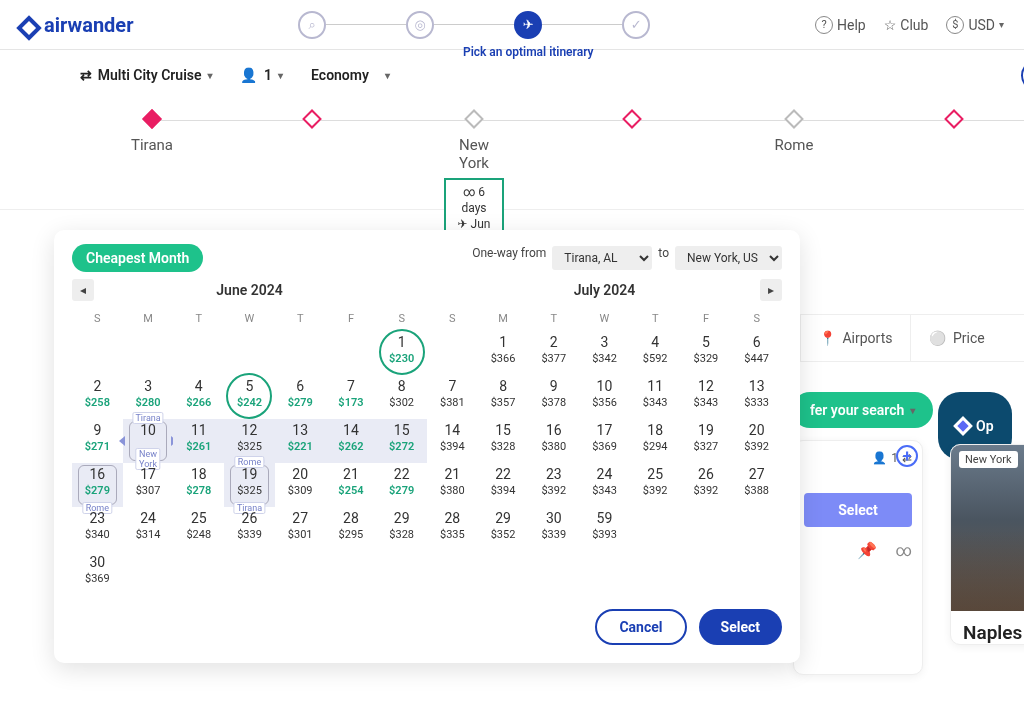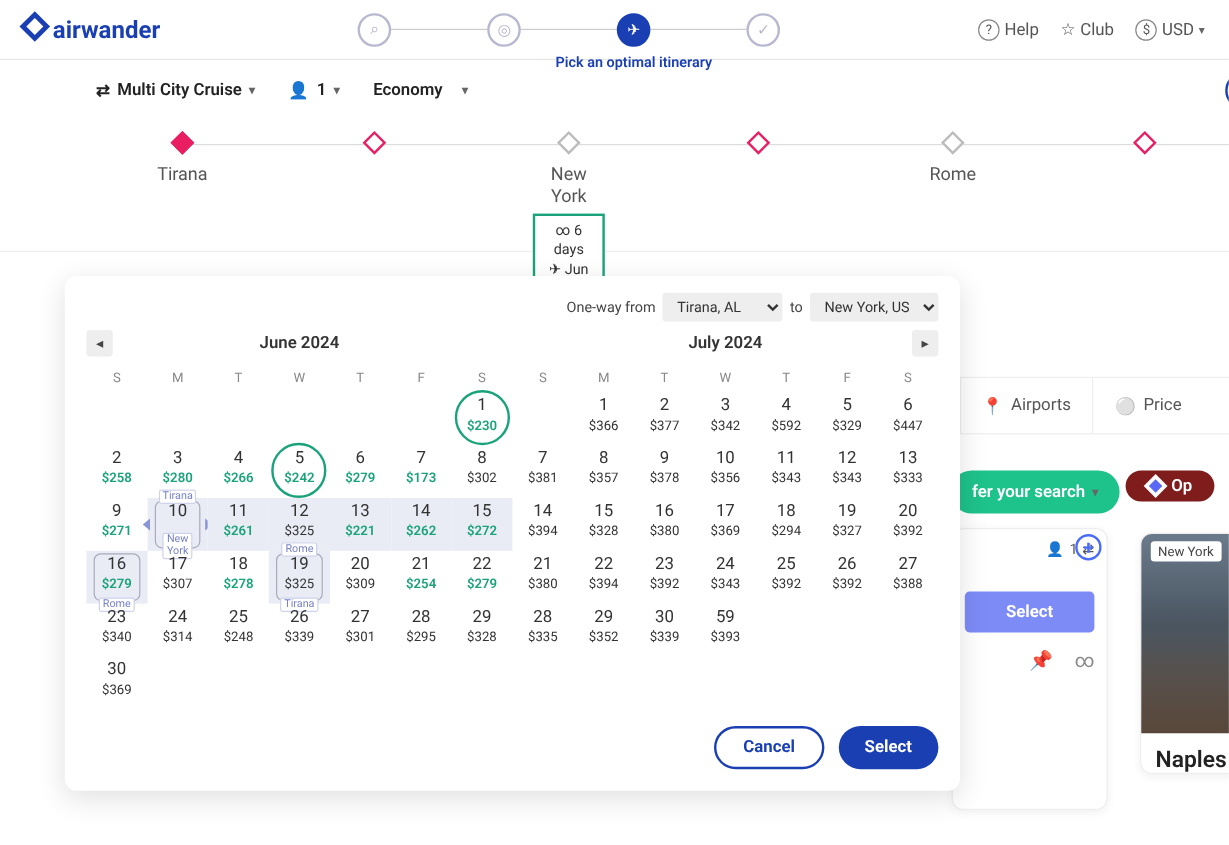--- a/index.html
+++ b/index.html
@@ -1,20 +1,20 @@
 <!DOCTYPE html>
 <html><head>
 <meta charset="utf-8">
 <style>
 * { margin:0; padding:0; box-sizing:border-box; font-family:-apple-system,BlinkMacSystemFont,"Segoe UI",Roboto,sans-serif; }
 body { background:#fff; width:1024px; height:704px; overflow:hidden; position:relative; }
 
 
 .header { height:50px; border-bottom:1px solid #e5e5e5; display:flex; align-items:center; padding:0 20px; gap:18px;}
-.logo { display:flex; align-items:flex-start; gap:6px; font-weight:700; color:#1a3fb3; font-size:20px;}
+.logo { display:flex; align-items:flex-end; gap:6px; font-weight:700; color:#1a3fb3; font-size:20px;}
 .logo-icon { width:18px; height:18px; background:#1a3fb3; transform:rotate(45deg); position:relative; }
 .logo-icon::after { content:""; position:absolute; inset:4px; background:#fff; transform:rotate(0); }
 .progress { flex:1; display:flex; align-items:center; justify-content:center; gap:0; position:relative;}
 .pstep { width:28px; height:28px; border:2px solid #b8b8d0; border-radius:50%; display:flex; align-items:center; justify-content:center; font-size:13px; color:#b8b8d0; background:#fff; z-index:2;}
 .pstep.active { background:#1a3fb3; border-color:#1a3fb3; color:#fff;}
 .pline { height:1px; background:#ccc; width:80px;}
 .prog-label { position:absolute; top:34px; left:50%; transform:translateX(-50%); color:#1a3fb3; font-size:12px; font-weight:600; white-space:nowrap;}
 .hdr-right { display:flex; align-items:center; gap:18px; margin-left:auto;}
 .hdr-link { display:flex; align-items:center; gap:4px; color:#555; font-size:14px; cursor:pointer;}
 .hicon { width:18px; height:18px; border:1.5px solid #888; border-radius:50%; display:inline-flex; align-items:center; justify-content:center; font-size:11px;}
@@ -33,21 +33,21 @@
 .node .dot { width:14px; height:14px; background:#fff; border:2px solid #e91e63; transform:rotate(45deg); margin:0 auto; }
 .node .dot.filled { background:#e91e63;}
 .node .dot.gray { border-color:#bbb;}
 .node .city { margin-top:10px; font-size:15px; color:#555;}
 .node .card-box { margin:6px auto 0; border:2px solid #1aa37a; background:#fff; padding:4px 10px; font-size:12px; line-height:1.35; color:#333; display:inline-block; }
 
 
 .cal { position:absolute; left:54px; top:230px; width:746px; background:#fff; border-radius:10px; box-shadow:0 6px 24px rgba(0,0,0,0.12); padding:14px 18px 18px; z-index:50;}
 .cal-top { display:flex; align-items:center; gap:10px; margin-bottom:10px;}
 .cheap-pill { background:#1ec28b; color:#fff; border-radius:16px; padding:6px 14px; font-size:14px; font-weight:600;}
-.oneway { margin-left:auto; display:flex; align-items:center; gap:6px; font-size:12px; color:#444;}
+.oneway { margin-left:auto; display:flex; align-items:flex-start; gap:6px; font-size:12px; color:#444;}
 .sel { background:#eee; border:none; padding:4px 8px; border-radius:3px; font-size:12px; color:#333; min-width:100px; }
 .cal-months { display:flex; gap:0; position:relative;}
 .month { flex:1; }
 .mhdr { position:relative; display:flex; align-items:center; justify-content:center; margin-bottom:8px;}
 .mhdr .nav { position:absolute; width:22px; height:22px; background:#eee; border-radius:3px; display:flex; align-items:center; justify-content:center; font-size:12px; color:#444; cursor:pointer;}
 .mhdr .nav.l { left:0;} .mhdr .nav.r { right:0;}
 .mtitle { font-size:14px; font-weight:600; color:#333;}
 .grid { display:grid; grid-template-columns:repeat(7,1fr); text-align:center; }
 .dow { font-size:11px; color:#888; padding:6px 0;}
 .cell { padding:3px 0 4px; position:relative; min-height:44px;}
@@ -64,21 +64,21 @@
 .pill-ind { position:absolute; left:-4px; top:50%; transform:translateY(-50%); width:0; height:0; border-top:5px solid transparent; border-bottom:5px solid transparent; border-right:6px solid #8a94d9;}
 .pill-ind.r { left:auto; right:-4px; border-right:none; border-left:6px solid #8a94d9;}
 .cal-actions { display:flex; justify-content:flex-end; gap:12px; margin-top:14px;}
 .btn-outline { border:2px solid #1a3fb3; background:#fff; color:#1a3fb3; border-radius:22px; padding:8px 22px; font-weight:700; font-size:14px; cursor:pointer;margin-left:17px;}
 .btn-solid { background:#1a3fb3; color:#fff; border:none; border-radius:22px; padding:8px 22px; font-weight:700; font-size:14px; cursor:pointer;}
 
 
 .bg-filters { position:absolute; top:314px; left:800px; right:-40px; height:48px; border-top:1px solid #eee; border-bottom:1px solid #eee; display:flex; align-items:center;}
 .bg-f { display:flex; align-items:center; gap:6px; font-size:14px; color:#555; padding:0 18px; border-left:1px solid #eee; height:100%;}
 .green-pill { position:absolute; left:792px; top:392px; background:#1ec28b; color:#fff; border-radius:22px; padding:10px 18px; font-size:14px; font-weight:600; display:flex; align-items:center; gap:6px;}
-.blue-pill { position:absolute; left:938px; top:392px; background:#7f1d1d; color:#fff; border-radius:22px; padding:5px 18px; font-size:14px; font-weight:600; display:flex; align-items:center; gap:6px;}
+.blue-pill { position:absolute; left:938px; top:392px; background:#0c4a6e; color:#fff; border-radius:22px; padding:26px 18px; font-size:14px; font-weight:600; display:flex; align-items:center; gap:6px;}
 .logo-icon2 { width:14px; height:14px; background:#fff; transform:rotate(45deg); position:relative;}
 .logo-icon2::after{ content:""; position:absolute; inset:3px; background:#5a68f5;}
 .result-card { position:absolute; left:793px; top:440px; width:130px; height:235px; background:#fff; border:1px solid #eee; border-radius:10px; box-shadow:0 2px 8px rgba(0,0,0,0.06); padding:10px;}
 .result-card .pax { display:flex; justify-content:flex-end; align-items:center; gap:4px; font-size:12px; color:#555; position:relative;}
 .plus-circ { position:absolute; top:-6px; right:-6px; width:22px; height:22px; border:2px solid #4a6cf7; border-radius:50%; color:#4a6cf7; display:flex; align-items:center; justify-content:center; font-size:16px; font-weight:700;}
 .result-card .big-price { font-size:28px; font-weight:800; color:#222; margin-top:78px; text-align:right;}
 .result-card .sel-btn { margin-top:28px; width:100%; background:#7d8bf7; color:#fff; text-align:center; border-radius:4px; padding:9px 0; font-weight:700; font-size:14px;}
 .result-card .share-row { display:flex; justify-content:flex-end; gap:18px; margin-top:14px; color:#888; font-size:16px;}
 .photo-card { position:absolute; left:950px; top:444px; width:180px; background:#fff; border:1px solid #eee; border-radius:10px; box-shadow:0 2px 8px rgba(0,0,0,0.06); overflow:hidden;}
 .photo { height:166px; background:linear-gradient(180deg,#6b7b8c 0%, #4a5560 45%, #6b5848 100%); position:relative;}
@@ -194,20 +194,21 @@
 
 <div class="photo-card">
   <div class="photo">
     <div class="nyc">New York</div>
   </div>
   <div class="dest">Naples</div>
 </div>
 
 <div class="cal">
   <div class="cal-top">
+    <div class="cheap-pill">Cheapest Month</div>
     <div class="oneway">
       <span>One-way from</span>
       <select class="sel"><option>Tirana, AL</option></select>
       <span>to</span>
       <select class="sel"><option>New York, US</option></select>
     </div>
   </div>
   <div class="cal-months">
     <div class="month">
       <div class="mhdr">

